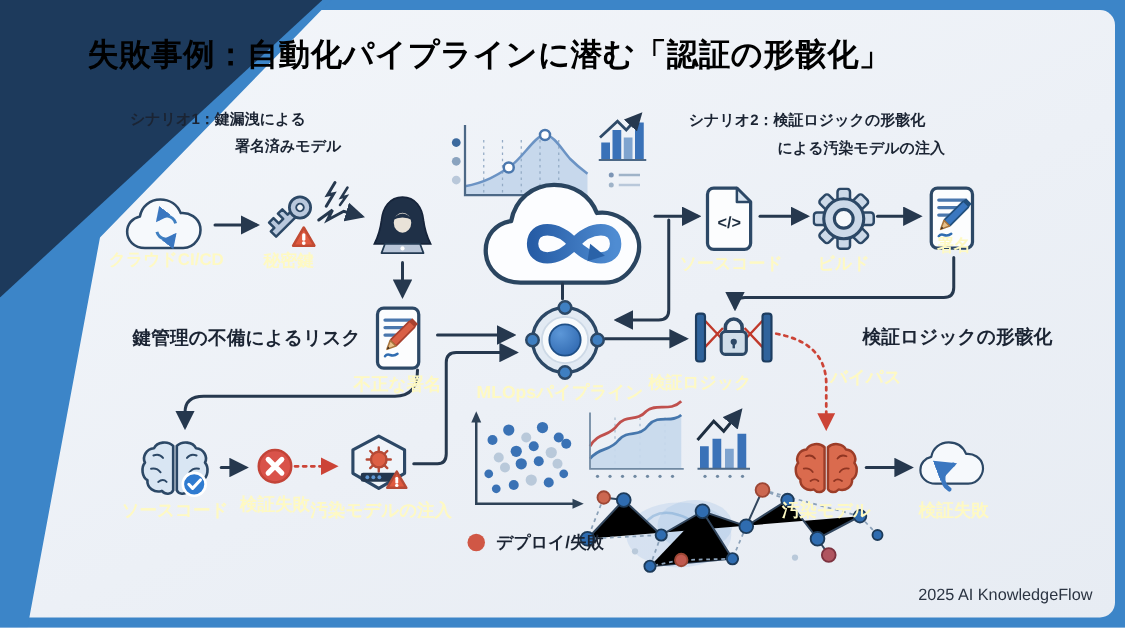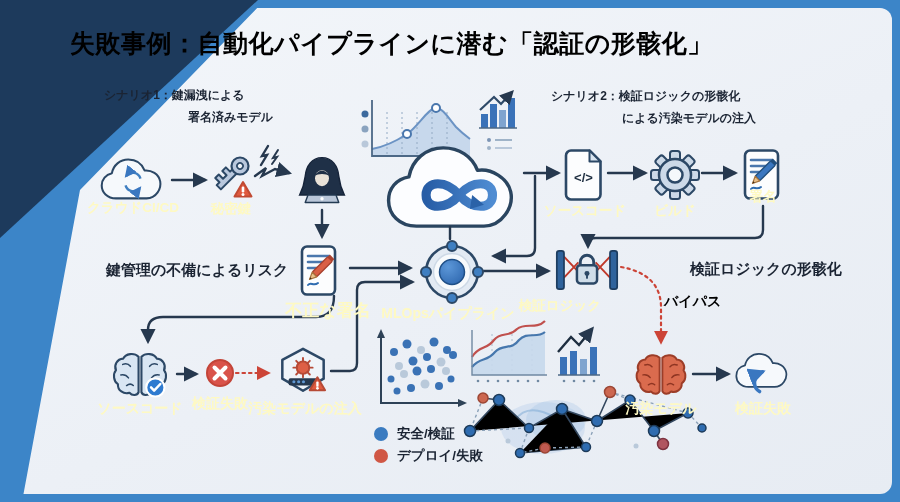--- a/index.html
+++ b/index.html
@@ -11,21 +11,21 @@
          clip-path:polygon(0 0,265px 0,80px 190px,22px 502px,0 502px);}
   .navy-wedge{position:absolute;left:0;top:0;width:300px;height:300px;background:#1d3a5c;
          clip-path:polygon(0 0,258px 0,0 238px);}
   svg{display:block;}
   .abs{position:absolute;}
   .title{position:absolute;left:70px;right:40px;top:27px;text-align:left;
          font-size:25px;font-weight:700;color:#000000;letter-spacing:.5px;}
   .scenario{position:absolute;font-size:12px;font-weight:700;color:#1b2433;line-height:22px;}
   .scenario .l2{display:block;}
   .annot{position:absolute;font-size:15px;font-weight:700;color:#1b2433;white-space:nowrap;}
-  .annot.red{color:#000000;font-size:14px;}
+  .annot.red{color:#fef9c3;font-size:14px;}
   .lbl{position:absolute;font-size:13.5px;font-weight:700;color:#fef9c3;white-space:nowrap;
        transform:translateX(-50%);}
   .legend{position:absolute;left:374px;top:423px;}
   .legend .row{display:flex;align-items:center;height:22px;}
   .legend .dot{width:14px;height:14px;border-radius:50%;margin-right:9px;flex:0 0 auto;}
   .legend .txt{font-size:13.5px;font-weight:700;color:#1b2433;white-space:nowrap;}
   .footer{position:absolute;right:26px;top:468px;font-size:13px;color:#2b3442;}
   .node{position:absolute;}
 </style>
 </head>
@@ -248,21 +248,21 @@
       </g>
       <path d="M9,41 C12,37 14,43 19,39" fill="none" stroke="#2f6cb0" stroke-width="2" stroke-linecap="round"></path>
       <g transform="translate(31,15) rotate(45)">
         <rect x="-3.2" y="-3" width="6.4" height="3.5" fill="#a8412f"></rect>
         <rect x="-3.2" y="0" width="6.4" height="22" rx="1" fill="#d95f45" stroke="#a8412f" stroke-width="1.4"></rect>
         <path d="M-3.2,22 L0,29 L3.2,22 Z" fill="#e8c08a" stroke="#a8743c" stroke-width="1.2" stroke-linejoin="round"></path>
         <path d="M-1,26.7 L0,29 L1,26.7 Z" fill="#3a2a1a"></path>
       </g>
     </svg>
   </div>
-  <div class="lbl" style="left:328px;top:299px;font-size:17px">不正な署名</div>
+  <div class="lbl" style="left:318px;top:299px;font-size:14px">不正な署名</div>
 
   <div class="node" style="left:419px;top:239px">
     <svg width="66" height="66" viewBox="0 0 66 66">
       <defs>
         <radialGradient id="mg" cx="0.35" cy="0.3" r="0.9">
           <stop offset="0" stop-color="#5c97d8"></stop>
             <stop offset="1" stop-color="#2a63ab"></stop>
         </radialGradient>
       </defs>
       <path d="M33,5 V61 M5,33 H61" stroke="#2c4866" stroke-width="2"></path>
@@ -413,22 +413,19 @@
     <span>シナリオ2：検証ロジックの形骸化</span>
     <span class="l2" style="padding-left:71px">による汚染モデルの注入</span>
   </div>
 
   <div class="annot" style="left:106px;top:261px">鍵管理の不備によるリスク</div>
   <div class="annot" style="left:690px;top:260px">検証ロジックの形骸化</div>
   <div class="annot red" style="left:664px;top:293px">バイパス</div>
 
   <div class="legend">
     <div class="row">
-      <span class="dot" style="background:#3a7bc0"></span>
-      <span class="txt">安全/検証</span>
-    </div>
-    <div class="row">
       <span class="dot" style="background:#d05745"></span>
       <span class="txt">デプロイ/失敗</span>
     </div>
   </div>
 
+  <div class="footer">2025 AI KnowledgeFlow</div>
 </div>
 
 </body></html>

